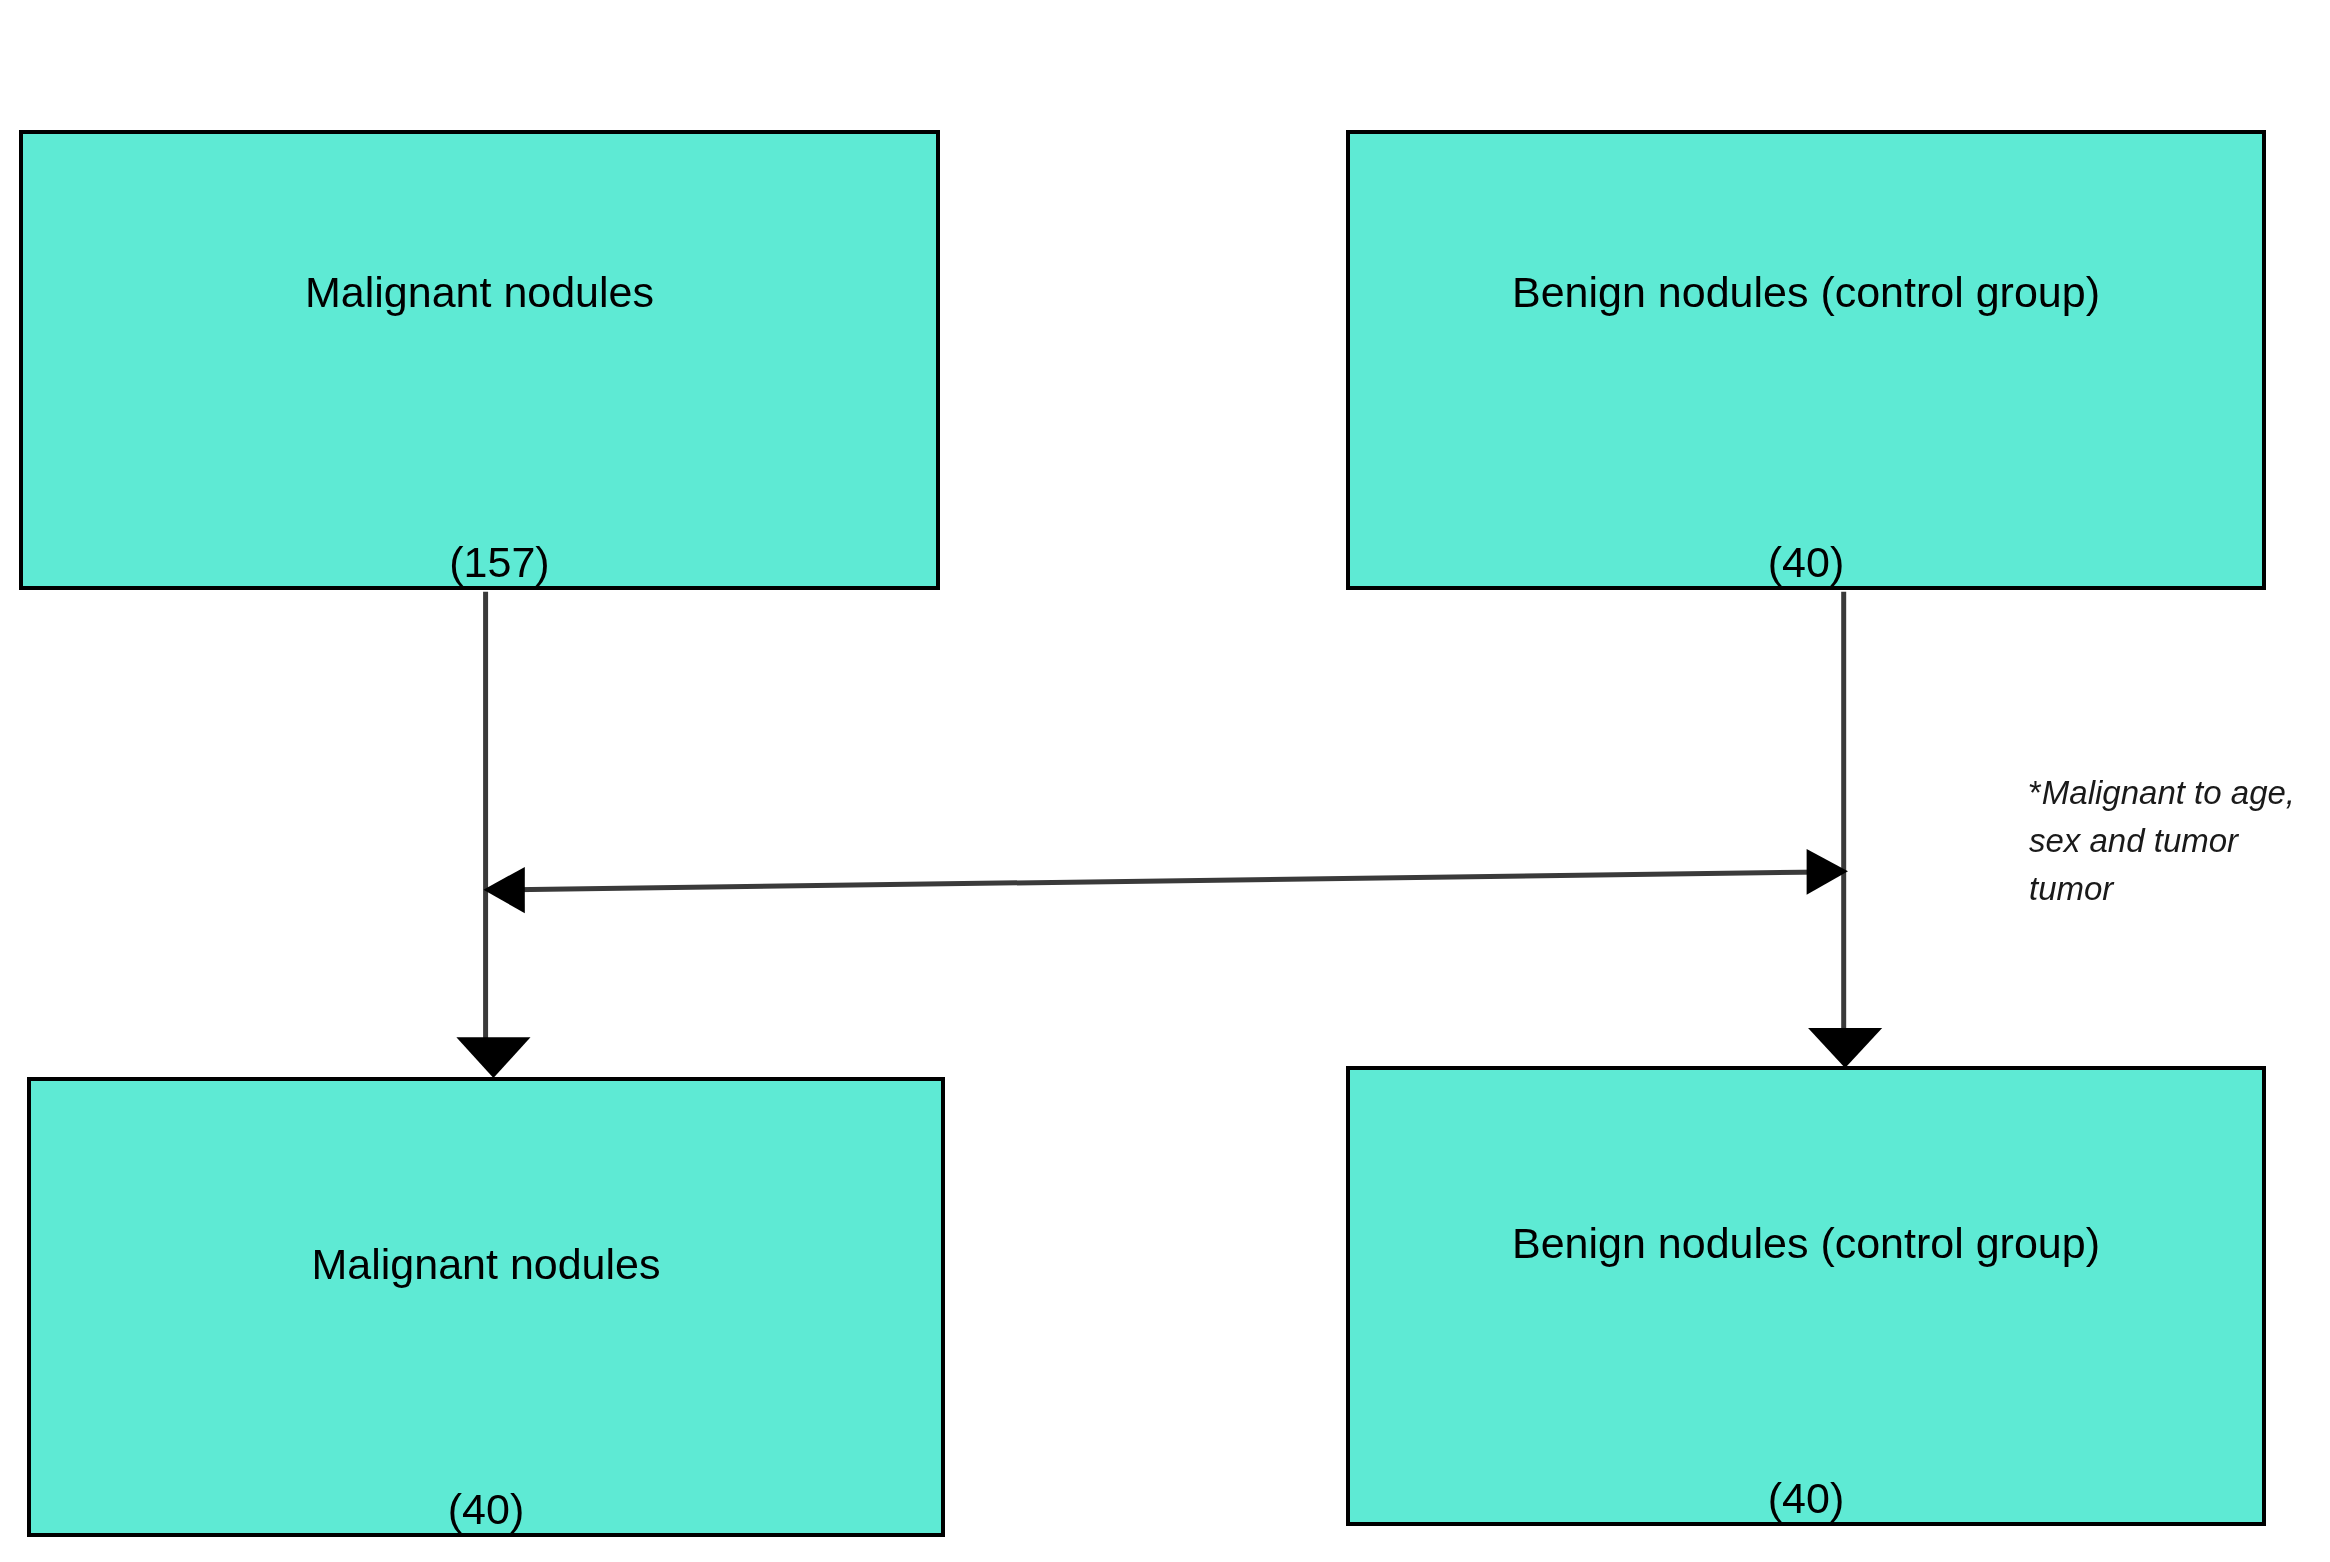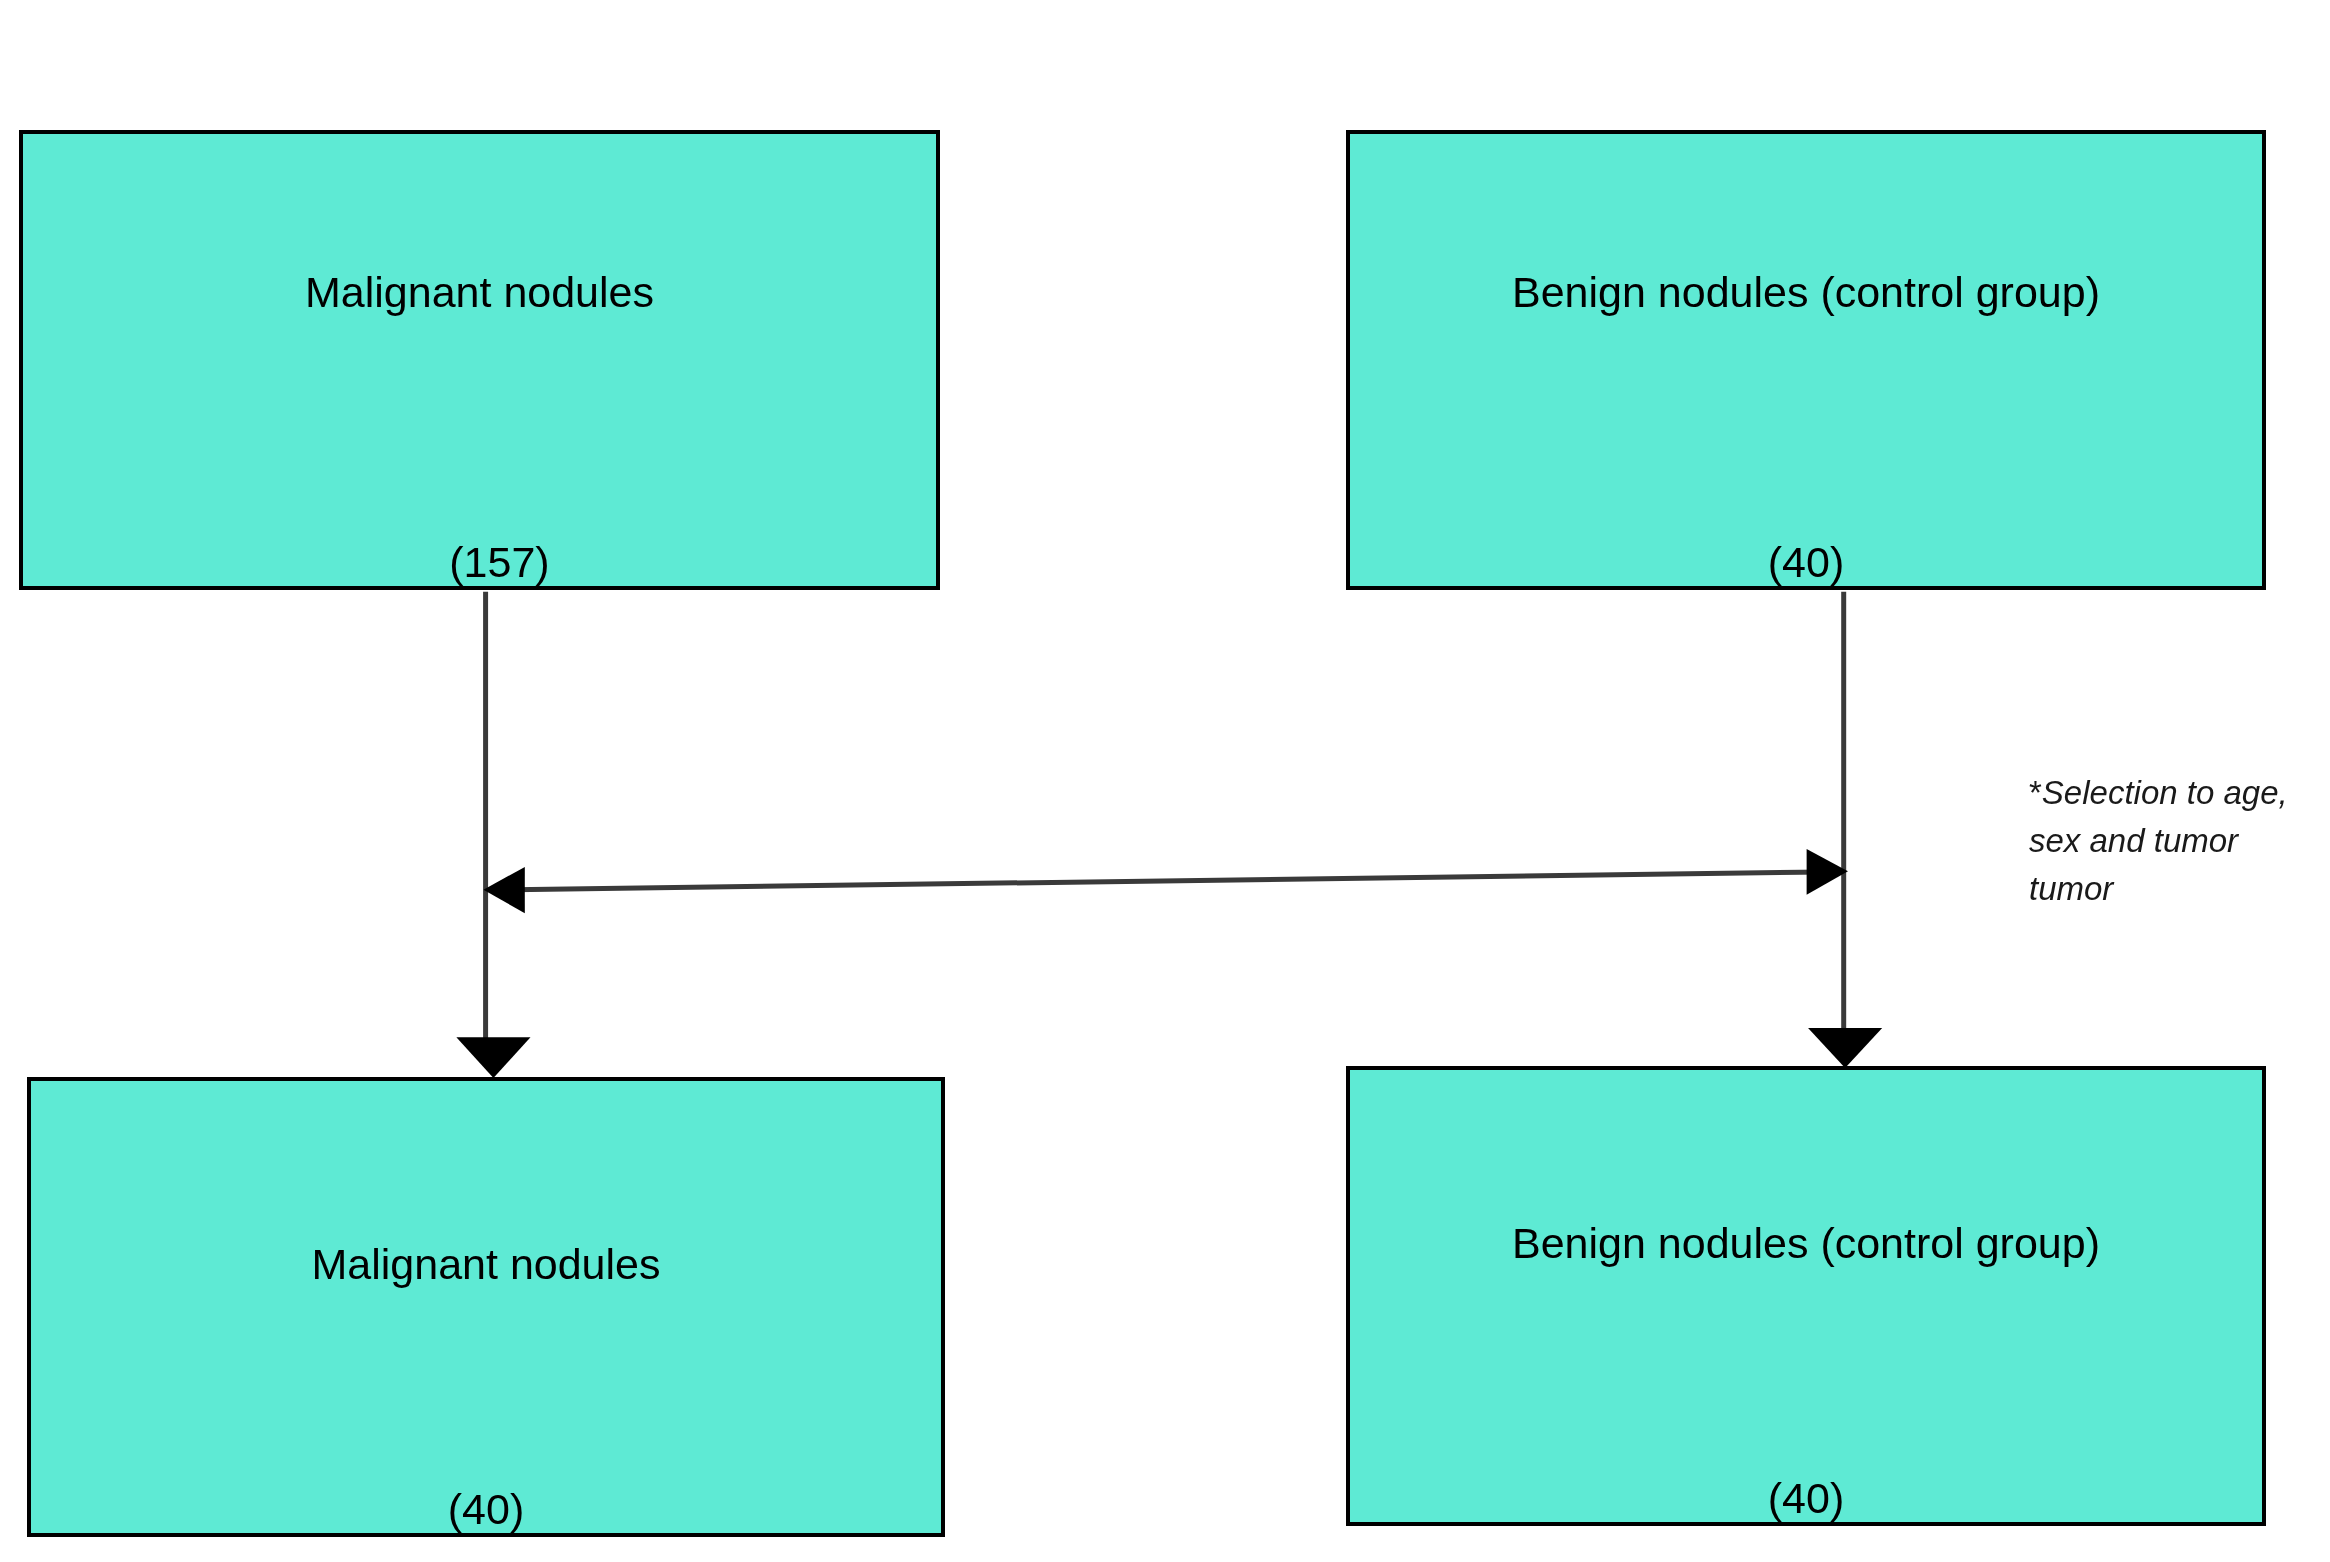--- a/index.html
+++ b/index.html
@@ -167,18 +167,18 @@
     <div class="node-count">(40)</div>
   </div>
 
   <div class="node-box" id="box-benign-bottom">
     <div class="node-label">Benign nodules (control group)</div>
     <div class="node-count">(40)</div>
   </div>
 
 
   <div class="footnote">
-    <span class="fn-star">*</span><span>Selection to age,</span><br>
+    <span class="fn-star">*</span><span>Malignant to age,</span><br>
     <span>sex and tumor tumor</span>
   </div>
 
 </div>
 
 
 </body></html>

